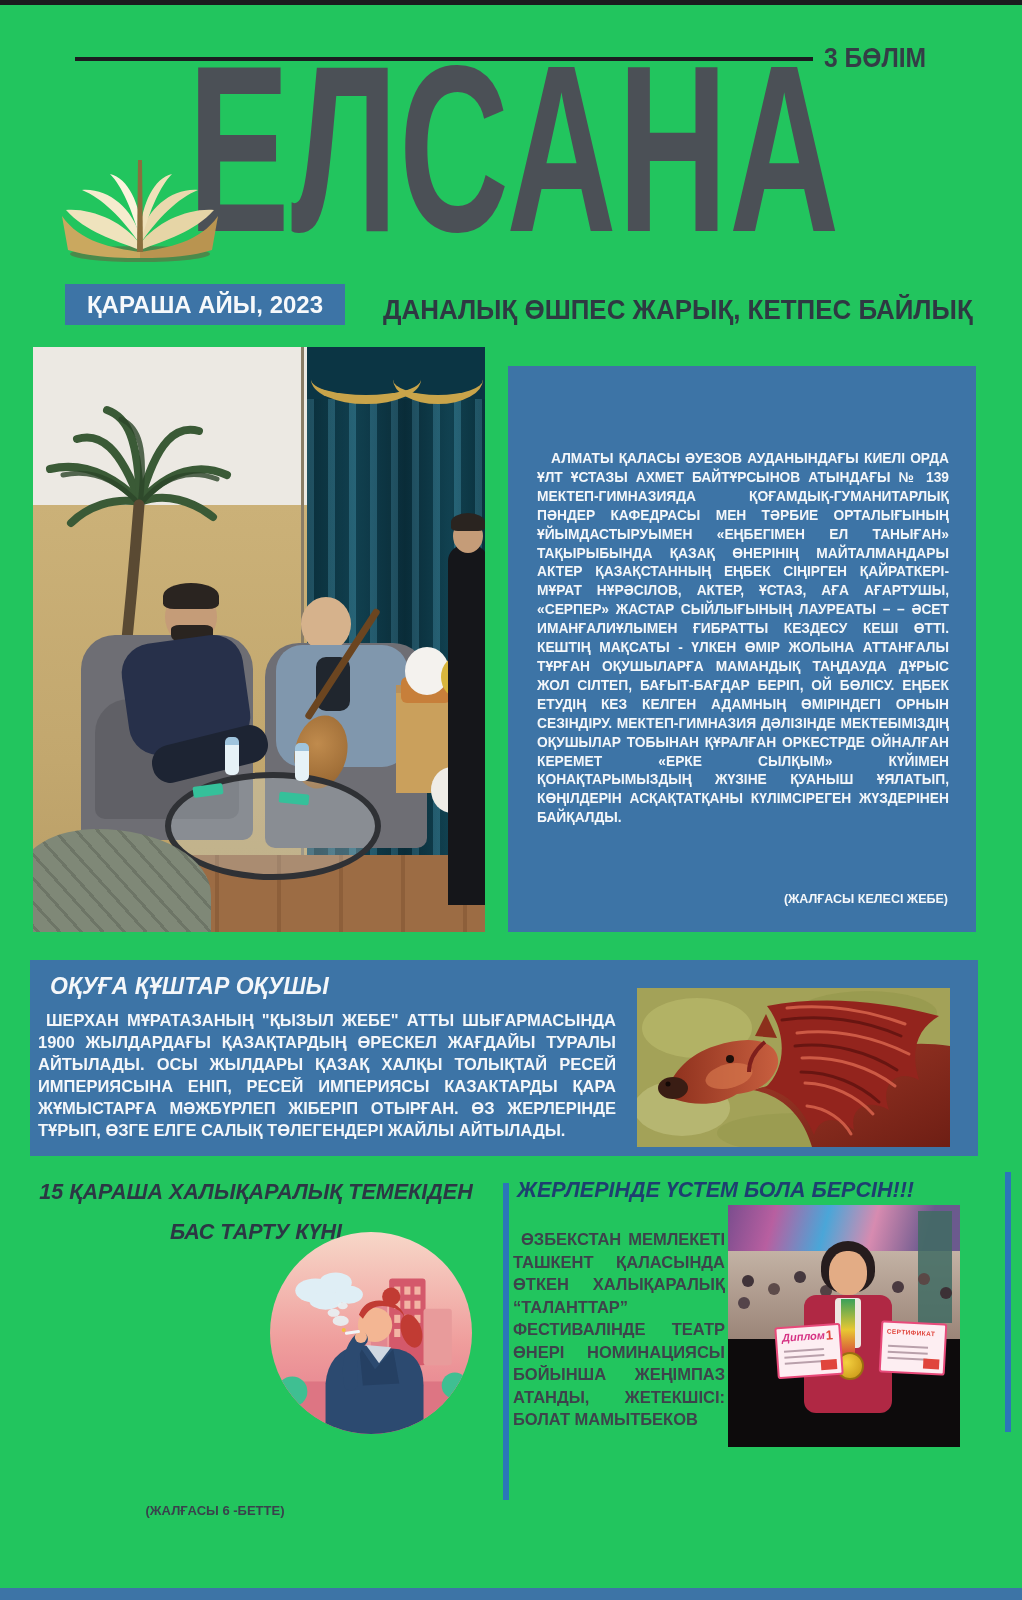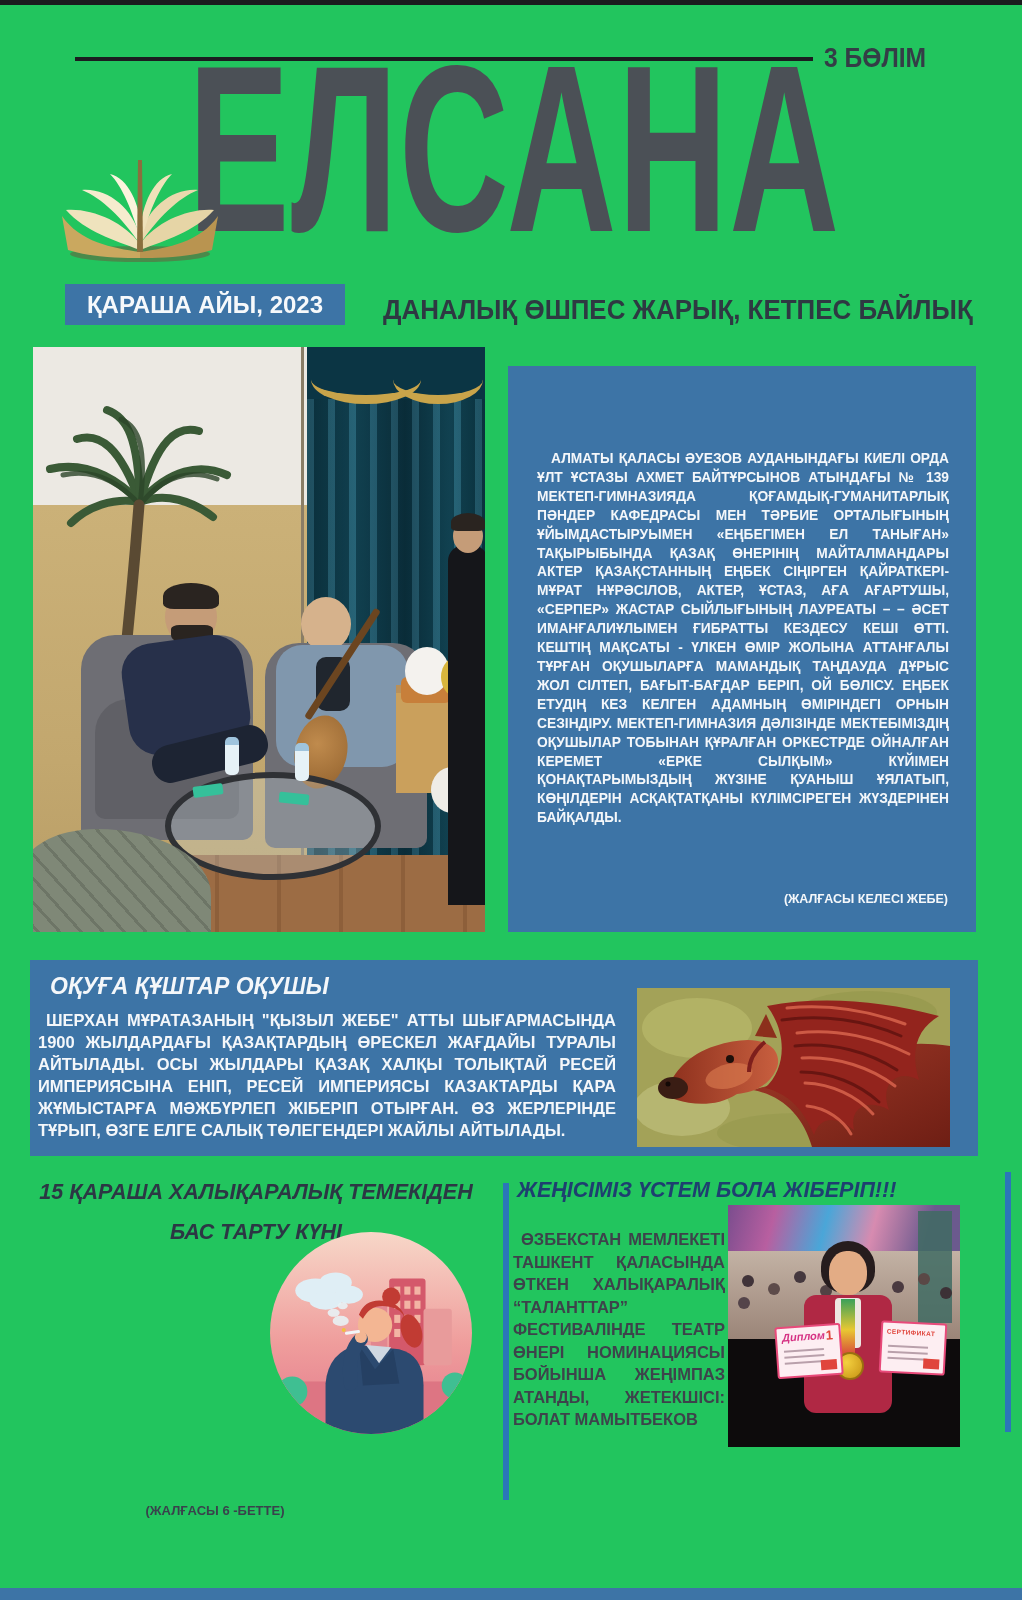--- a/index.html
+++ b/index.html
@@ -338,21 +338,21 @@
       <path d="M88,82 Q94,66 112,68 Q130,70 134,86 Q130,76 118,74 Q100,70 92,86 Z" fill="#c13b33"></path>
       <circle cx="120" cy="64" r="9" fill="#c13b33"></circle>
       <ellipse cx="140" cy="98" rx="10" ry="17" fill="#c13b33" transform="rotate(-18 140 98)"></ellipse>
       <path d="M80,150 Q76,120 90,106" stroke="#2c4a70" stroke-width="14" fill="none" stroke-linecap="round"></path>
       <circle cx="90" cy="104" r="6" fill="#f3b693"></circle>
       <rect x="74" y="99" width="15" height="3" rx="1.5" fill="#f2f4f6" transform="rotate(-8 74 99)"></rect>
       <circle cx="73" cy="97" r="2" fill="#f0c040"></circle>
     </svg>
   </div>
 
-  <div class="abs vic-title">ЖЕҢІСІМІЗ ҮСТЕМ БОЛА ЖІБЕРІП!!!</div>
+  <div class="abs vic-title">ЖЕРЛЕРІНДЕ ҮСТЕМ БОЛА БЕРСІН!!!</div>
   <div class="abs vic-body">ӨЗБЕКСТАН МЕМЛЕКЕТІ ТАШКЕНТ ҚАЛАСЫНДА ӨТКЕН ХАЛЫҚАРАЛЫҚ “ТАЛАНТТАР” ФЕСТИВАЛІНДЕ ТЕАТР ӨНЕРІ НОМИНАЦИЯСЫ БОЙЫНША ЖЕҢІМПАЗ АТАНДЫ, ЖЕТЕКШІСІ: БОЛАТ МАМЫТБЕКОВ</div>
 
   <div class="abs girl-photo">
     <div class="stage-band"></div>
     <div class="hall-band"></div>
     <div class="teal-panel"></div>
     <div class="aud-heads"></div>
     <div class="dark-band"></div>
     <div class="girl-hair"></div>
     <div class="girl-face"></div>

